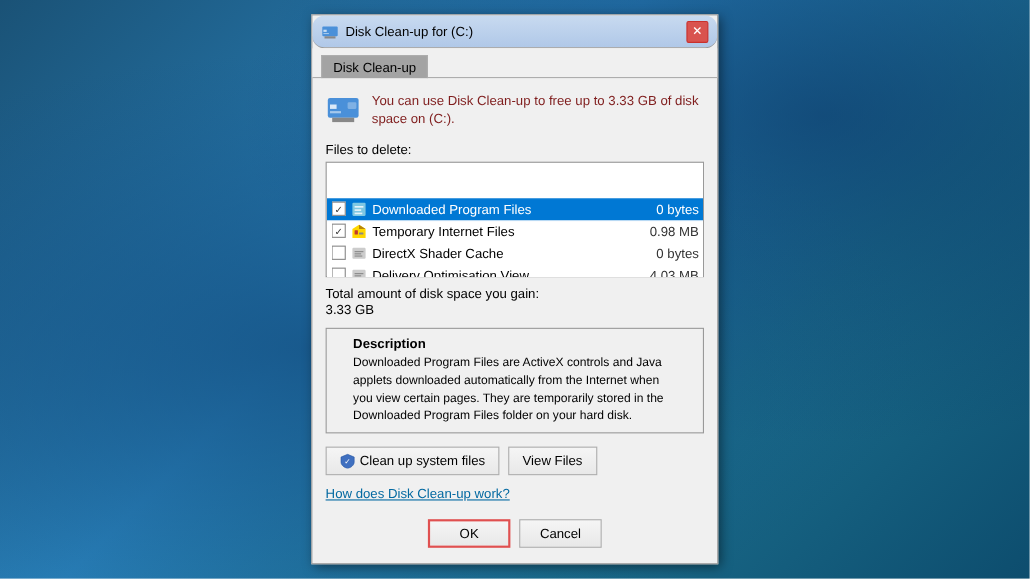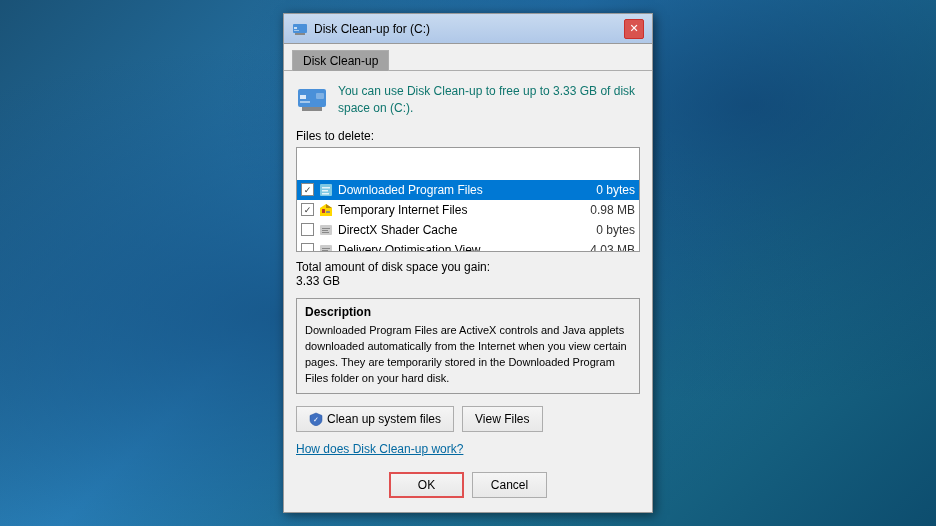--- a/index.html
+++ b/index.html
@@ -34,20 +34,21 @@
     }
 
     
     .title-bar {
       background: linear-gradient(to bottom, #c8daf0, #b0c8e8);
       height: 30px;
       display: flex;
       align-items: center;
       padding: 0 8px;
       border-bottom: 1px solid #999;
+      border-radius: 11px;
     }
     .title-bar-icon {
       width: 16px;
       height: 16px;
       margin-right: 6px;
       display: flex;
       align-items: center;
       justify-content: center;
       color: #4070a0;
     }
@@ -106,21 +107,21 @@
       height: 32px;
       margin-right: 10px;
       flex-shrink: 0;
       display: flex;
       align-items: center;
       justify-content: center;
     }
     .header-text {
       font-size: 12px;
       line-height: 1.4;
-      color: #0f766e;
+      color: #7f1d1d;
     }
 
     
     .section-label {
       font-size: 12px;
       margin-bottom: 4px;
     }
 
     .file-list {
       border: 1px solid #999;
@@ -194,21 +195,21 @@
       display: flex;
       justify-content: space-between;
       font-size: 12px;
       margin-bottom: 10px;
       flex-direction: column;
     }
 
     
     .description-box {
       border: 1px solid #999;
-      padding: 6px 8px;
+      padding: 6px 24px;
       background: #f0f0f0;
       margin-bottom: 12px;
     }
     .description-title {
       font-size: 12px;
       font-weight: 600;
       margin-bottom: 4px;
     }
     .description-text {
       font-size: 11px;

